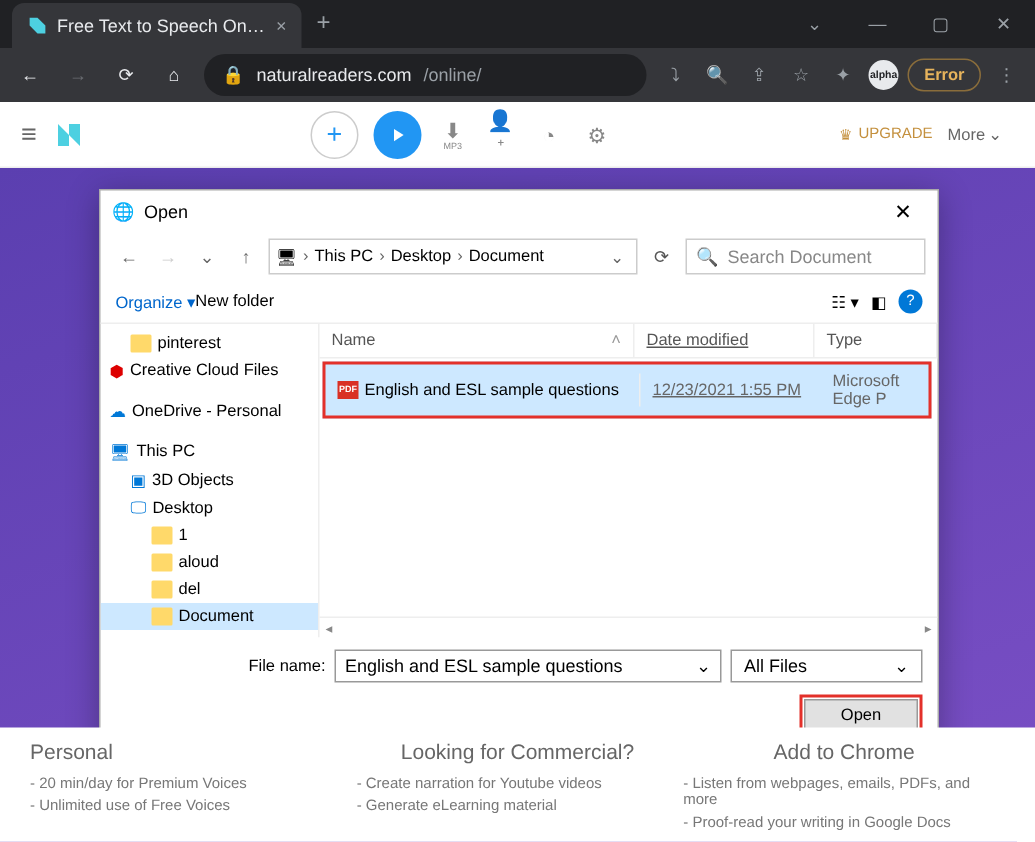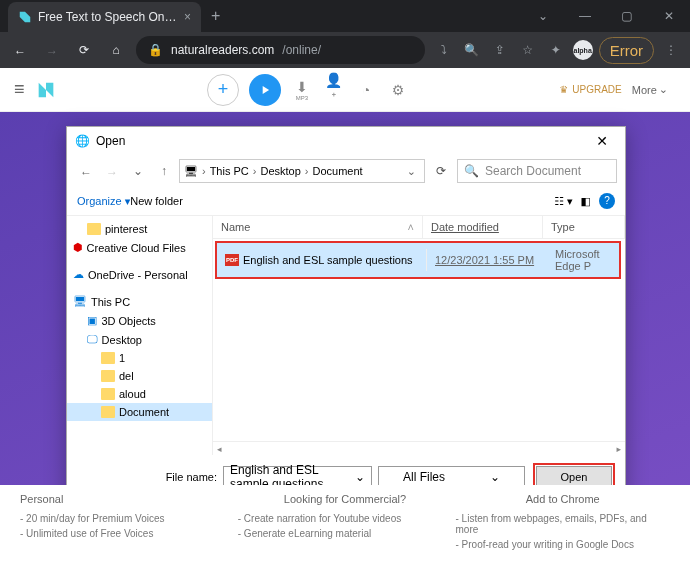--- a/index.html
+++ b/index.html
@@ -15,21 +15,21 @@
   .winctrls { margin-left: auto; display: flex; }
   .winbtn { width: 42px; height: 30px; display: flex; align-items: center; justify-content: center; color: #9aa0a6; }
   .toolbar { background: #35363a; height: 36px; display: flex; align-items: center; padding: 0 8px; gap: 8px; }
   .nav-btn { width: 24px; height: 24px; display: flex; align-items: center; justify-content: center; color: #e8eaed; border-radius: 50%; }
   .nav-btn.dim { color: #6b6e73; }
   .addr { flex: 1; background: #202124; border-radius: 20px; height: 28px; display: flex; align-items: center; padding: 0 12px; gap: 8px; color: #9aa0a6; }
   .addr .domain { color: #e8eaed; }
   .rt-icons { display: flex; gap: 6px; align-items: center; }
   .rt-icon { width: 22px; height: 22px; display: flex; align-items: center; justify-content: center; color: #9aa0a6; }
   .alpha { width: 20px; height: 20px; border-radius: 50%; background: #e8eaed; color: #202124; font-size: 7px; display: flex; align-items: center; justify-content: center; font-weight: bold; }
-  .error-btn { border: 1px solid #8a6d3b; color: #e6b35c; border-radius: 14px; padding: 4px 10px; font-size: 15px; }
+  .error-btn { border: 1px solid #8a6d3b; color: #e6b35c; border-radius: 14px; padding: 4px 10px; font-size: 11px; font-weight: bold; }
   
   
   .app-header { background: #fff; height: 44px; display: flex; align-items: center; padding: 0 14px; gap: 10px; border-bottom: 1px solid #eee; }
   .hamburger { font-size: 18px; color: #666; }
   .logo { width: 22px; height: 22px; }
   .hdr-spacer { flex: 1; }
   .round-btn { width: 32px; height: 32px; border-radius: 50%; display: flex; align-items: center; justify-content: center; }
   .add-btn { border: 1px solid #ccc; color: #2196f3; font-size: 18px; }
   .play-btn { background: #2196f3; color: #fff; }
   .hdr-icon { width: 22px; text-align: center; color: #888; font-size: 14px; }
@@ -51,51 +51,51 @@
   .bc-dd { margin-left: auto; color: #666; padding: 0 4px;}
   .refresh { width: 24px; text-align: center; color: #555; }
   .search { border: 1px solid #ccc; height: 24px; width: 160px; display: flex; align-items: center; padding: 0 6px; gap: 6px; color: #888; }
   .dlg-toolbar2 { display: flex; align-items: center; padding: 6px 10px; font-size: 11px; border-bottom: 1px solid #eee;}
   .organize { color: #0066cc; }
   .view-btns { margin-left: auto; display: flex; gap: 8px; align-items: center; }
   .help { width: 16px; height: 16px; border-radius: 50%; background: #0078d7; color: #fff; text-align: center; line-height: 16px; font-size: 10px; }
   
   .dlg-body { flex: 1; display: flex; overflow: hidden; }
   .tree { width: 146px; border-right: 1px solid #eee; overflow-y: auto; padding: 4px 0; font-size: 11px; }
-  .tree-item { display: flex; align-items: center; padding: 3px 6px; gap: 4px; white-space: nowrap;}
+  .tree-item { display: flex; padding: 3px 6px; gap: 4px; white-space: nowrap;}
   .tree-item.sel { background: #cde8ff; }
   .tree-icon { width: 14px; height: 12px; display: inline-block; }
   .folder-i { background: #ffd96a; border-radius: 1px; }
   .indent1 { padding-left: 20px; }
   .indent2 { padding-left: 34px; }
   
   .files { flex: 1; display: flex; flex-direction: column; font-size: 11px; }
   .fhead { display: flex; border-bottom: 1px solid #eee; color: #555; }
   .fcol { padding: 5px 8px; border-right: 1px solid #eee; }
   .fc-name { width: 210px; }
   .fc-date { width: 120px; text-decoration: underline; }
   .fc-type { flex: 1; }
   .frow { display: flex; align-items: center; background: #cde8ff; border: 2px solid #e3302a; margin: 2px 4px 2px 2px; }
   .frow .fc-name { display: flex; align-items: center; gap: 4px; }
   .pdf-i { width: 14px; height: 12px; background: #d93025; color: #fff; font-size: 6px; line-height: 12px; text-align: center; font-weight: bold; }
   .fscroll { height: 14px; border-top: 1px solid #eee; display: flex; align-items: center; padding: 0 4px; color: #888; font-size: 9px; justify-content: space-between;}
   
-  .dlg-footer { padding: 8px 10px; display: flex; flex-direction: row; gap: 8px; }
+  .dlg-footer { padding: 8px 10px; display: flex; flex-direction: column; gap: 8px; }
   .fn-row { display: flex; align-items: center; gap: 6px; }
   .fn-label { width: 140px; text-align: right; font-size: 11px; }
   .fn-input { flex: 1; border: 1px solid #999; height: 22px; display: flex; align-items: center; padding: 0 6px; justify-content: space-between; }
-  .filter { width: 147px; border: 1px solid #999; height: 22px; display: flex; align-items: center; padding: 0 24px; justify-content: space-between;}
+  .filter { width: 128px; border: 1px solid #999; height: 22px; display: flex; align-items: center; padding: 0 8px; justify-content: space-between;}
   .btn-row { display: flex; justify-content: flex-end; gap: 8px; }
   .dbtn { border: 1px solid #999; background: #e1e1e1; width: 76px; height: 22px; font-size: 11px; text-align: center; line-height: 20px; }
   .open-wrap { border: 2px solid #e3302a; padding: 1px; }
   
   
   .footer { position: absolute; left: 0; right: 0; bottom: 0; background: #fff; padding: 8px 20px 10px; display: flex; justify-content: space-between; font-size: 11px; color: #555; height: 76px;}
   .fcolm { width: 33%; }
-  .fcolm h4 { font-size: 11px; font-weight: normal; color: #666; margin-bottom: 8px; text-align: left; }
+  .fcolm h4 { font-size: 14px; font-weight: normal; color: #666; margin-bottom: 8px; text-align: left; }
   .fcolm li { list-style: none; margin-bottom: 4px; color: #777; font-size: 10px; }
   .fcolm.center h4 { text-align: center; }
   .fcolm.right h4 { text-align: center; }
 </style>
 </head>
 <body>
 
 <div class="browser">
   <div class="tabbar">
     <div class="tab">
@@ -230,25 +230,25 @@
         <div class="tree-item indent1">
             <span style="color:#0078d7">🖵</span> 
             <span>Desktop</span>
           </div>
         <div class="tree-item indent2">
             <span class="tree-icon folder-i"></span>
             <span>1</span>
           </div>
         <div class="tree-item indent2">
             <span class="tree-icon folder-i"></span>
+            <span>aloud</span>
+          </div>
+        <div class="tree-item indent2">
+            <span class="tree-icon folder-i"></span>
             <span>del</span>
-          </div>
-        <div class="tree-item indent2">
-            <span class="tree-icon folder-i"></span>
-            <span>aloud</span>
           </div>
         <div class="tree-item indent2 sel">
             <span class="tree-icon folder-i"></span>
             <span>Document</span>
           </div>
       </div>
       <div class="files">
         <div class="fhead">
           <div class="fcol fc-name"><span>Name</span> <span style="float:right;color:#999">˄</span></div>
           <div class="fcol fc-date">Date modified</div>

